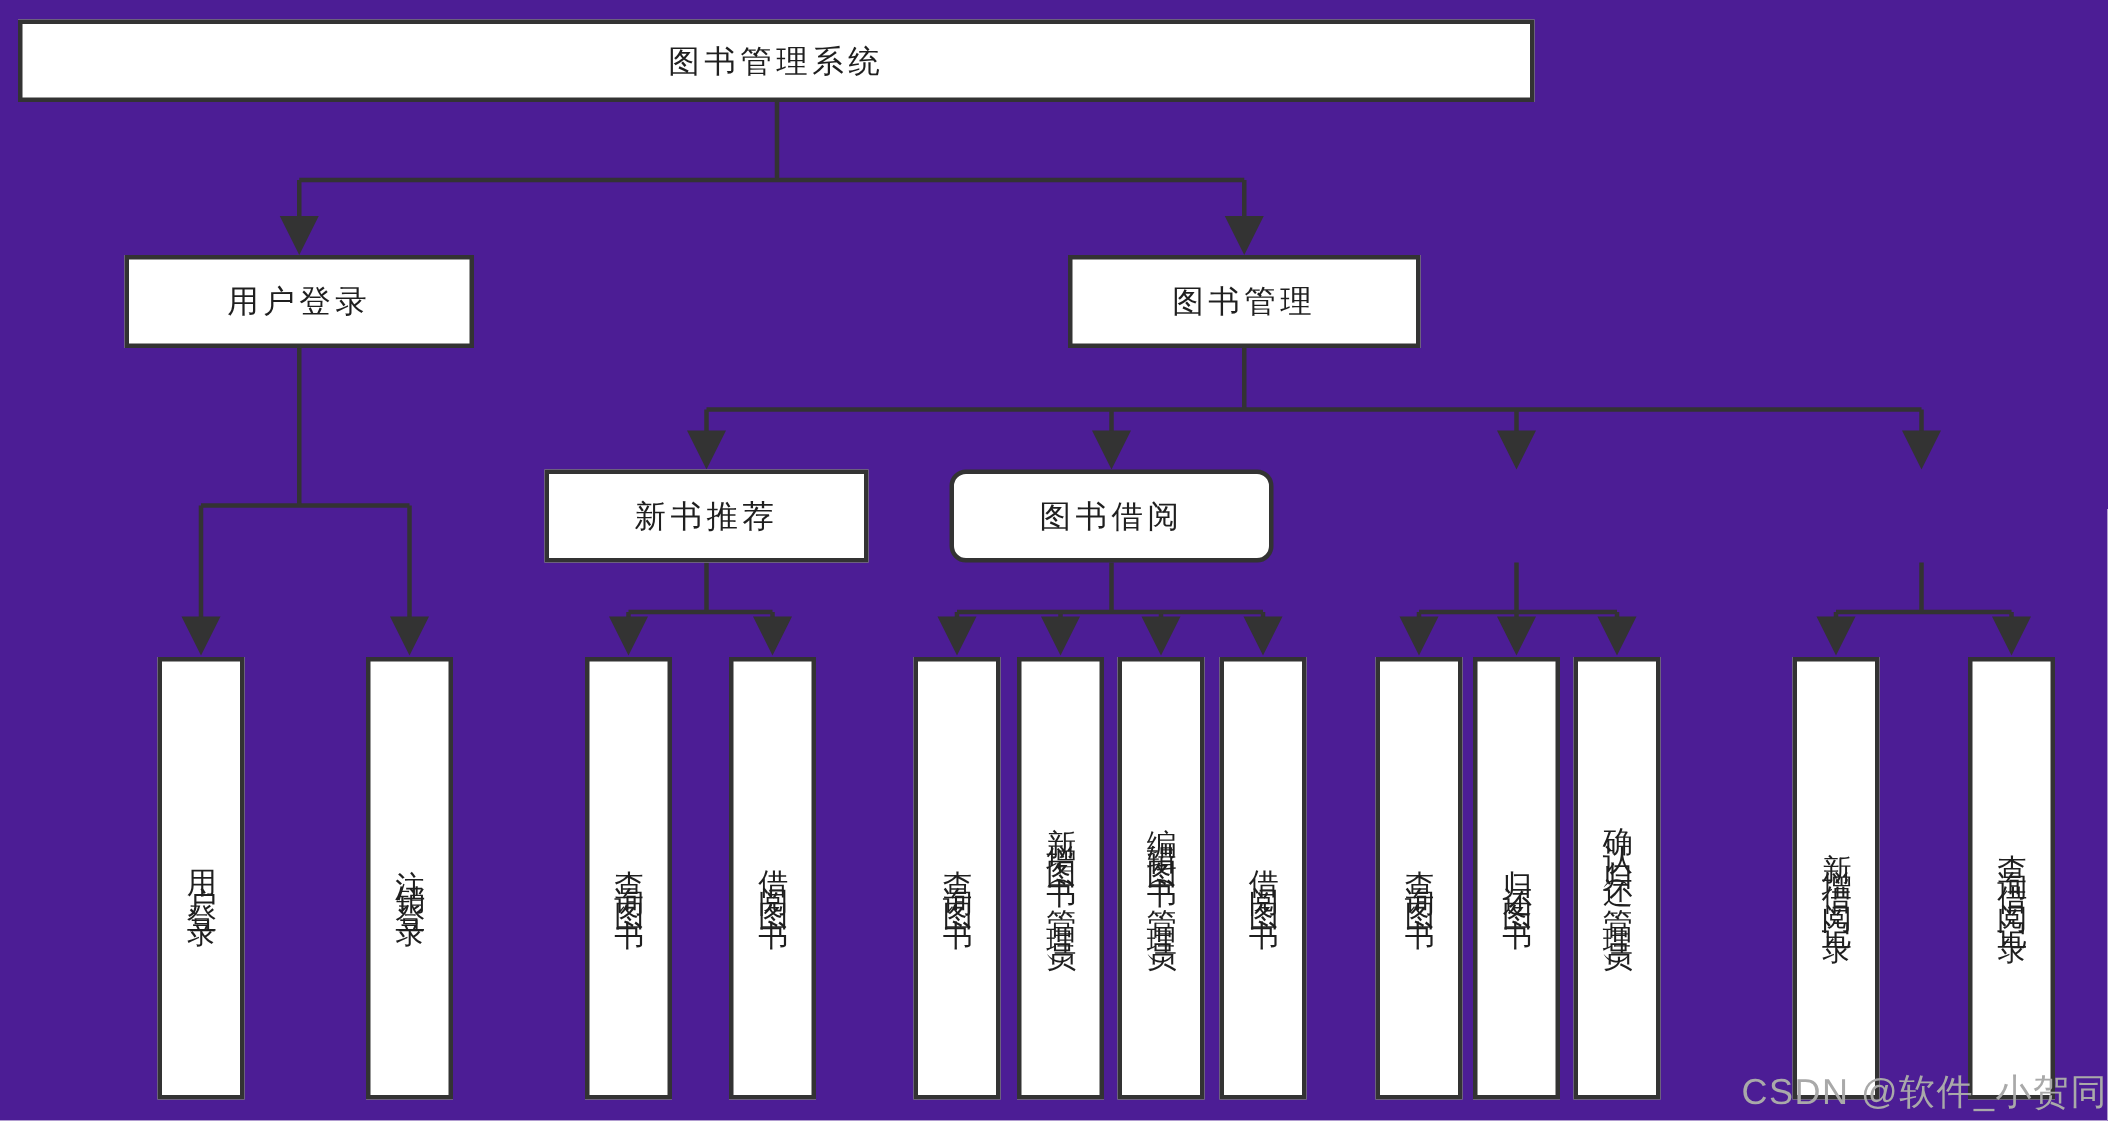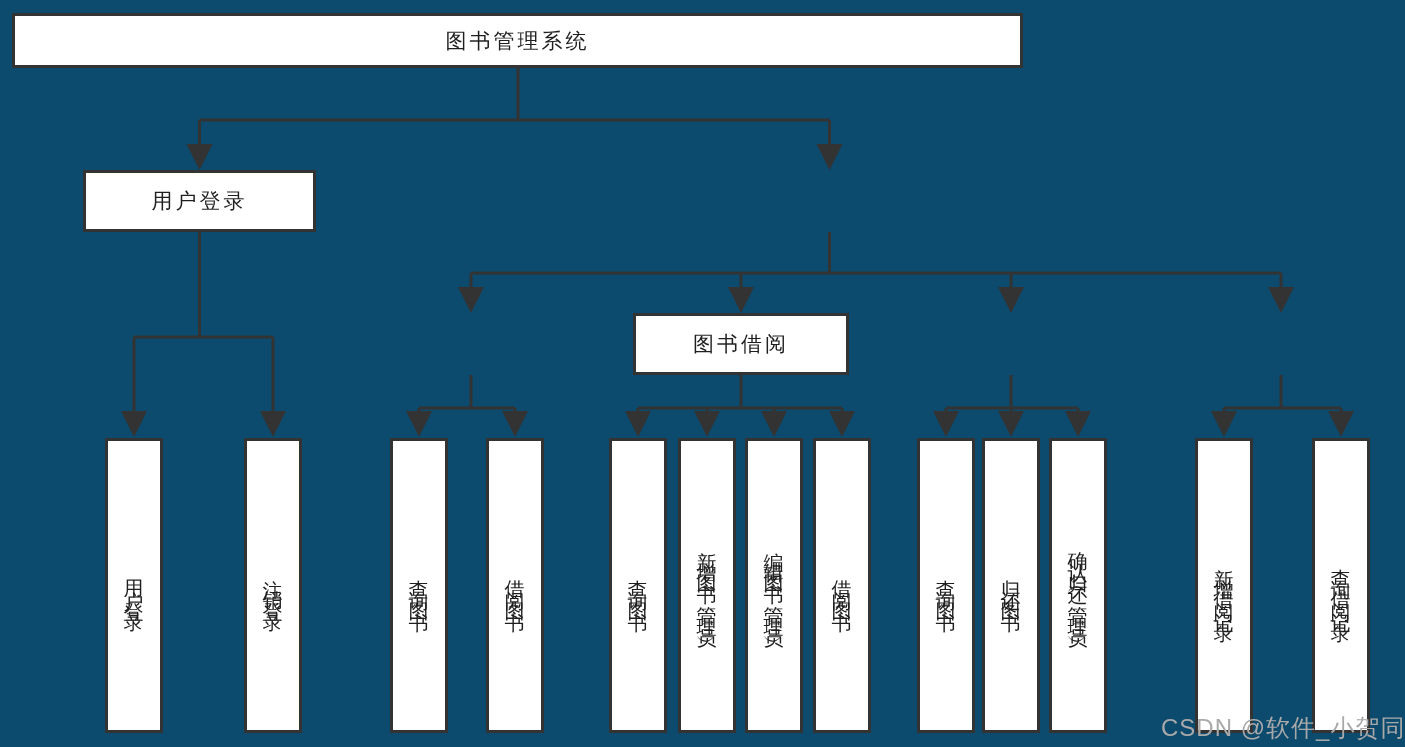--- a/index.html
+++ b/index.html
@@ -1,20 +1,20 @@
 <!DOCTYPE html>
 <html><head>
 <meta charset="utf-8">
 <style>
   html, body { margin: 0; padding: 0; background: #ffffff; }
   .stage {
     position: relative;
     width: 1405px;
     height: 747px;
-    background: #0c4a6e;
+    background: #4c1d95;
     font-family: "Liberation Sans", sans-serif;
     overflow: hidden;
   }
   .wires {
     position: absolute;
     left: 0; top: 0;
     width: 1405px; height: 747px;
   }
   .wires path { stroke: #333333; stroke-width: 3; fill: none; }
   .wires polygon { fill: #333333; stroke: none; }
@@ -95,22 +95,24 @@
     <g>
       <path d="M1281 375 V408 M1224 408 H1341 M1224 408 V413 M1341 408 V413"></path>
       <polygon points="1211,411 1237,411 1224,437"></polygon>
       <polygon points="1328,411 1354,411 1341,437"></polygon>
     </g>
   </svg>
 
   <div class="box branch" style="left:12px; top:13px; width:1011px; height:55px;">图书管理系统</div>
 
   <div class="box branch" style="left:83px; top:170px; width:233px; height:62px;">用户登录</div>
+  <div class="box branch" style="left:712px; top:170px; width:235px; height:62px;">图书管理</div>
 
-  <div class="box branch" style="left:633px; top:313px; width:216px; height:62px;">图书借阅</div>
+  <div class="box branch" style="left:363px; top:313px; width:216px; height:62px;">新书推荐</div>
+  <div class="box branch" style="left:633px; top:313px; width:216px; height:62px;border-radius:11px;">图书借阅</div>
 
   <div class="box leaf" style="left:105px; top:438px; width:58px; height:295px;">用户登录</div>
   <div class="box leaf" style="left:244px; top:438px; width:58px; height:295px;">注销登录</div>
 
   <div class="box leaf" style="left:390px; top:438px; width:58px; height:295px;">查询图书</div>
   <div class="box leaf" style="left:486px; top:438px; width:58px; height:295px;">借阅图书</div>
 
   <div class="box leaf" style="left:609px; top:438px; width:58px; height:295px;">查询图书</div>
   <div class="box leaf" style="left:678px; top:438px; width:58px; height:295px;">新增图书（管理员）</div>
   <div class="box leaf" style="left:745px; top:438px; width:58px; height:295px;">编辑图书（管理员）</div>

